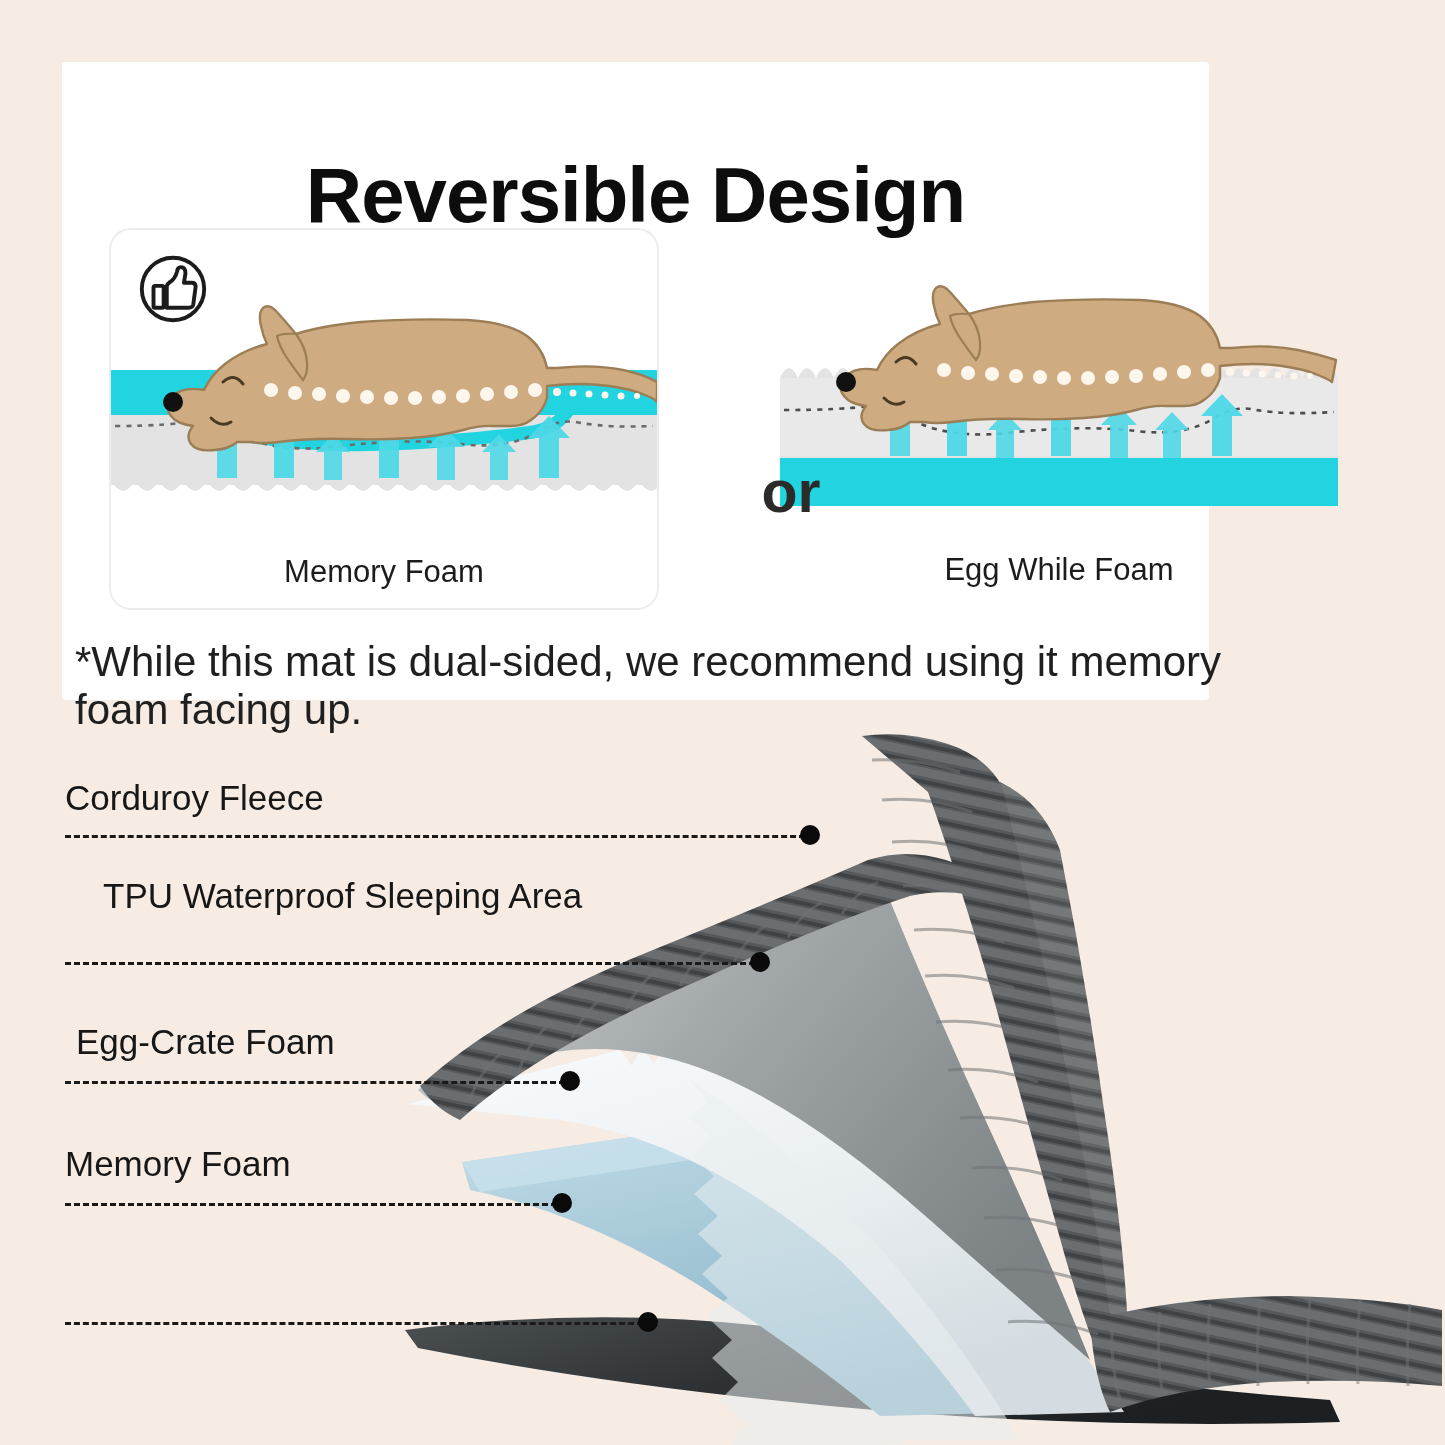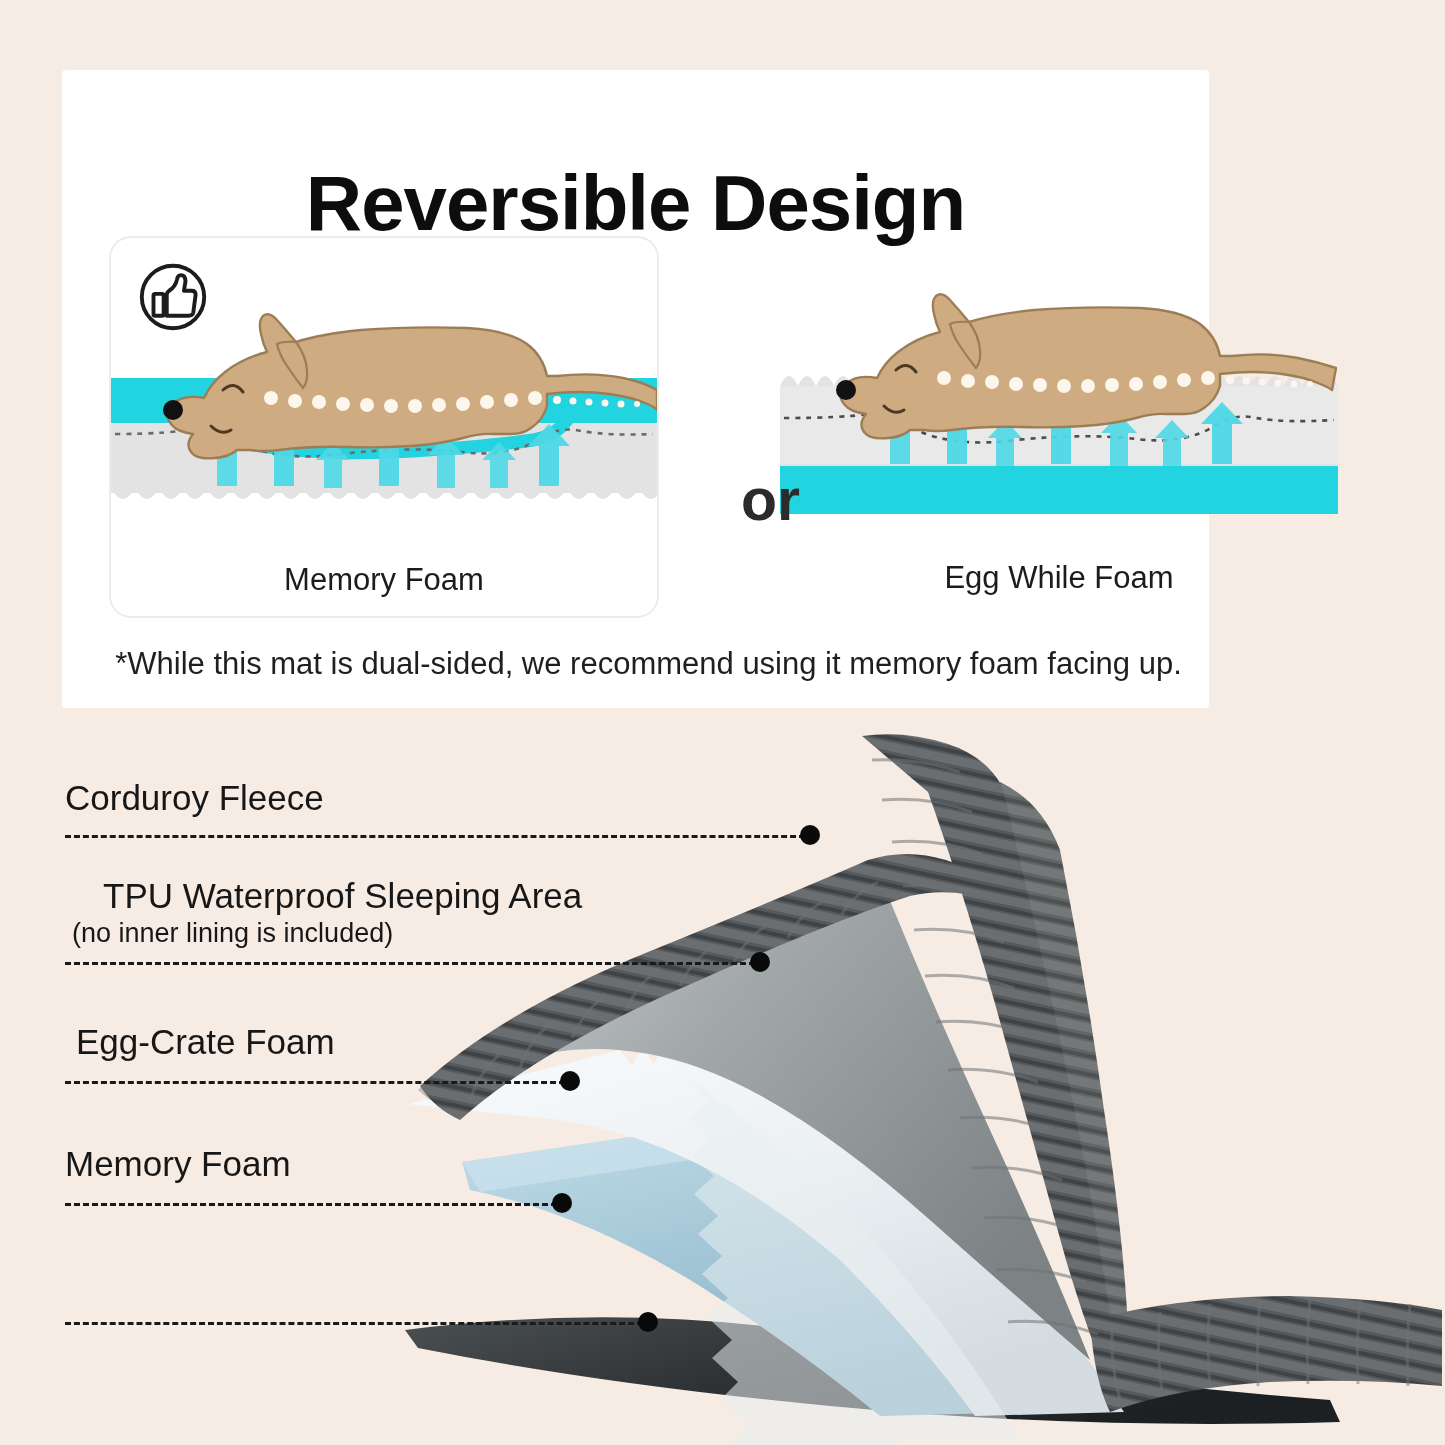--- a/index.html
+++ b/index.html
@@ -17,21 +17,20 @@
 
   
   #top-card {
     position: absolute;
     left: 62px;
     top: 62px;
     width: 1147px;
     height: 638px;
     background: #ffffff;
     border-radius: 4px;
-    margin-top: 8px;
   }
 
   #page-title {
     position: absolute;
     left: 0;
     top: 88px;
     width: 100%;
     text-align: center;
     font-size: 78px;
     font-weight: bold;
@@ -74,34 +73,35 @@
   }
 
   .scene { position: absolute; left: 0; top: 0; width: 100%; height: 300px; }
 
   
   #or-label {
     position: absolute;
     left: 679px;
     top: 396px;
     width: 100px;
+    text-align: center;
     font-size: 59px;
     font-weight: bold;
     color: #2b2b2b;
     font-family: "Liberation Sans", sans-serif;
   }
 
   
   #footnote {
     position: absolute;
     left: 0;
     top: 576px;
     width: 100%;
-    text-align: center;
-    font-size: 31px;
+    text-align: left;
+    font-size: 42px;
     color: #1f1f1f;
     font-family: "Liberation Sans", sans-serif;
     padding-left: 13px;
   }
 
   
   #thumbs-up-icon {
     position: absolute;
     left: 23px;
     top: 20px;
@@ -457,21 +457,20 @@
     </g>
   </svg>
 
   <div class="leader" style="left:65px; top:135px; width:740px;"></div>
   <div class="leader-dot" style="left:800px; top:125px;"></div>
   <div class="callout-label callout-main" style="left:65px; top:78px;">Corduroy Fleece</div>
 
   <div class="leader" style="left:65px; top:262px; width:690px;"></div>
   <div class="leader-dot" style="left:750px; top:252px;"></div>
   <div class="callout-label callout-main" style="left:65px; top:176px;margin-left:38px;">TPU Waterproof Sleeping Area</div>
-  <div class="callout-label callout-sub" style="left:72px; top:218px;">(no inner lining is included)</div>
 
   <div class="leader" style="left:65px; top:381px; width:500px;"></div>
   <div class="leader-dot" style="left:560px; top:371px;"></div>
   <div class="callout-label callout-main" style="left:65px; top:322px;margin-left:11px;">Egg-Crate Foam</div>
 
   <div class="leader" style="left:65px; top:503px; width:492px;"></div>
   <div class="leader-dot" style="left:552px; top:493px;"></div>
   <div class="callout-label callout-main" style="left:65px; top:444px;">Memory Foam</div>
 
   <div class="leader" style="left:65px; top:622px; width:578px;"></div>

